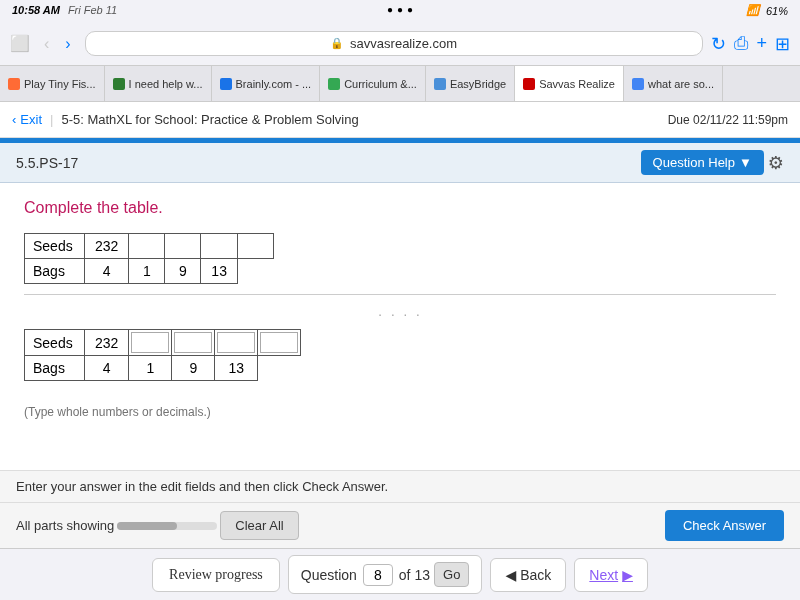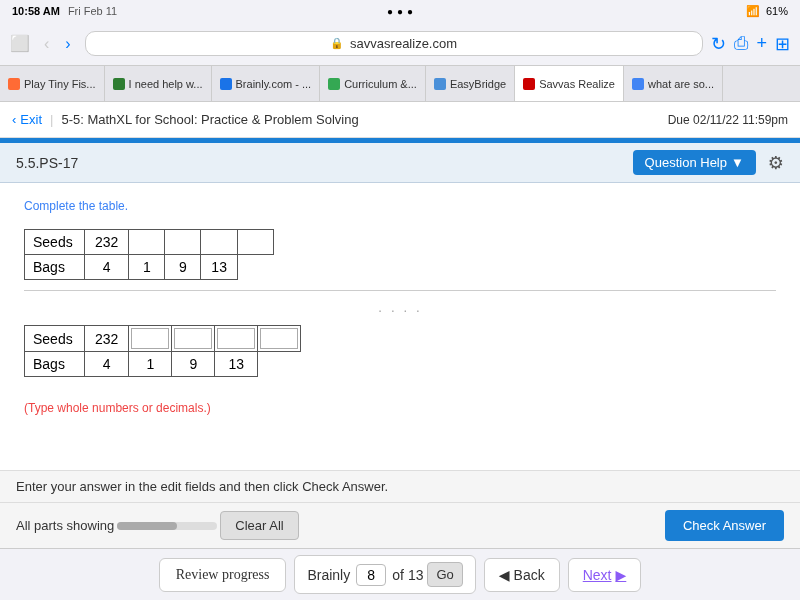--- a/index.html
+++ b/index.html
@@ -1,21 +1,21 @@
 <!DOCTYPE html>
 <html><head>
   <meta charset="utf-8">
   <style>
     * { box-sizing: border-box; margin: 0; padding: 0; }
     body { width: 800px; height: 600px; font-family: -apple-system, BlinkMacSystemFont, 'Helvetica Neue', Arial, sans-serif; overflow: hidden; background: #fff; }
 
     
     .status-bar {
-      display: flex; align-items: center; justify-content: space-between;
-      background: #f2f2f7; padding: 4px 12px; height: 22px; font-size: 11px; color: #000;
+      display: flex; align-items: flex-start; justify-content: space-between;
+      background: #f2f2f7; padding: 4px 12px; height: 22px; font-size: 11px; color: #000; font-style: italic;
     }
     .status-bar-left { display: flex; align-items: center; gap: 8px; }
     .status-bar-right { display: flex; align-items: center; gap: 6px; }
     .status-time { font-weight: 600; }
     .status-date { color: #555; }
 
     
     .browser-bar {
       background: #f2f2f7; border-bottom: 1px solid #ccc;
       display: flex; align-items: center; padding: 6px 10px; gap: 8px; height: 44px;
@@ -76,39 +76,39 @@
     .question-help-btn {
       background: #1a7fd4; color: #fff; border: none; border-radius: 4px;
       padding: 5px 12px; font-size: 13px; cursor: pointer; display: flex; align-items: center; gap: 4px;
     }
     .gear-btn { background: none; border: none; font-size: 18px; cursor: pointer; color: #555; }
 
     
     .main-content {
       background: #fff; padding: 16px 24px; flex: 1;
     }
-    .instruction { font-size: 12px; color: #3b82f6; margin-bottom: 16px; }
+    .instruction { font-size: 16px; color: #be185d; margin-bottom: 16px; }
 
     
     .table-container { margin-bottom: 8px; }
     table { border-collapse: collapse; }
     table td, table th {
       border: 1px solid #555; padding: 4px 10px; font-size: 14px; text-align: center; min-width: 36px;
     }
     table td.label-cell { font-weight: 400; text-align: left; padding-left: 8px; min-width: 60px; background: #fff; }
     table td.value-cell { background: #fff; }
     table td.input-cell {
       background: #fff; padding: 2px; min-width: 40px;
     }
     table td.input-cell input {
       width: 38px; border: 1px solid #aaa; text-align: center;
       font-size: 13px; padding: 2px; outline: none;
     }
     .divider-line { border: none; border-top: 1px solid #ccc; margin: 10px 0; }
-    .hint-text { font-size: 12px; color: #ef4444; margin-top: 24px; }
+    .hint-text { font-size: 12px; color: #737373; margin-top: 24px; }
     .drag-handle { text-align: center; color: #aaa; font-size: 14px; letter-spacing: 2px; }
 
     
     .instruction-bar {
       background: #f5f5f5; border-top: 1px solid #ddd;
       padding: 8px 16px; font-size: 13px; color: #333;
     }
 
     
     .action-bar {
@@ -252,21 +252,21 @@
     </div>
     <span class="due-date">Due 02/11/22 11:59pm</span>
   </div>
 
   <div class="accent-bar"></div>
 
   <div class="content-area">
 
     <div class="question-header">
       <span class="question-id">5.5.PS-17</span>
-      <div style="display:flex; align-items:center; gap:12px;">
+      <div style="display:flex; align-items:center; gap:4px;">
         <button class="question-help-btn">
           <span>Question Help</span>
           <span>▼</span>
         </button>
         <button class="gear-btn">
           <span>⚙</span>
         </button>
       </div>
     </div>
 
@@ -358,21 +358,21 @@
     </div>
 
   </div>
 
   <div class="bottom-nav">
     <button class="review-progress-btn">
       <span>Review progress</span>
     </button>
 
     <div class="question-nav">
-      <span>Brainly</span>
+      <span>Question</span>
       <input class="question-num-input" type="text" value="8" style="">
       <span>of</span>
       <span>13</span>
       <button class="go-btn">
         <span>Go</span>
       </button>
     </div>
 
     <button class="back-btn">
       <span>◀</span>

